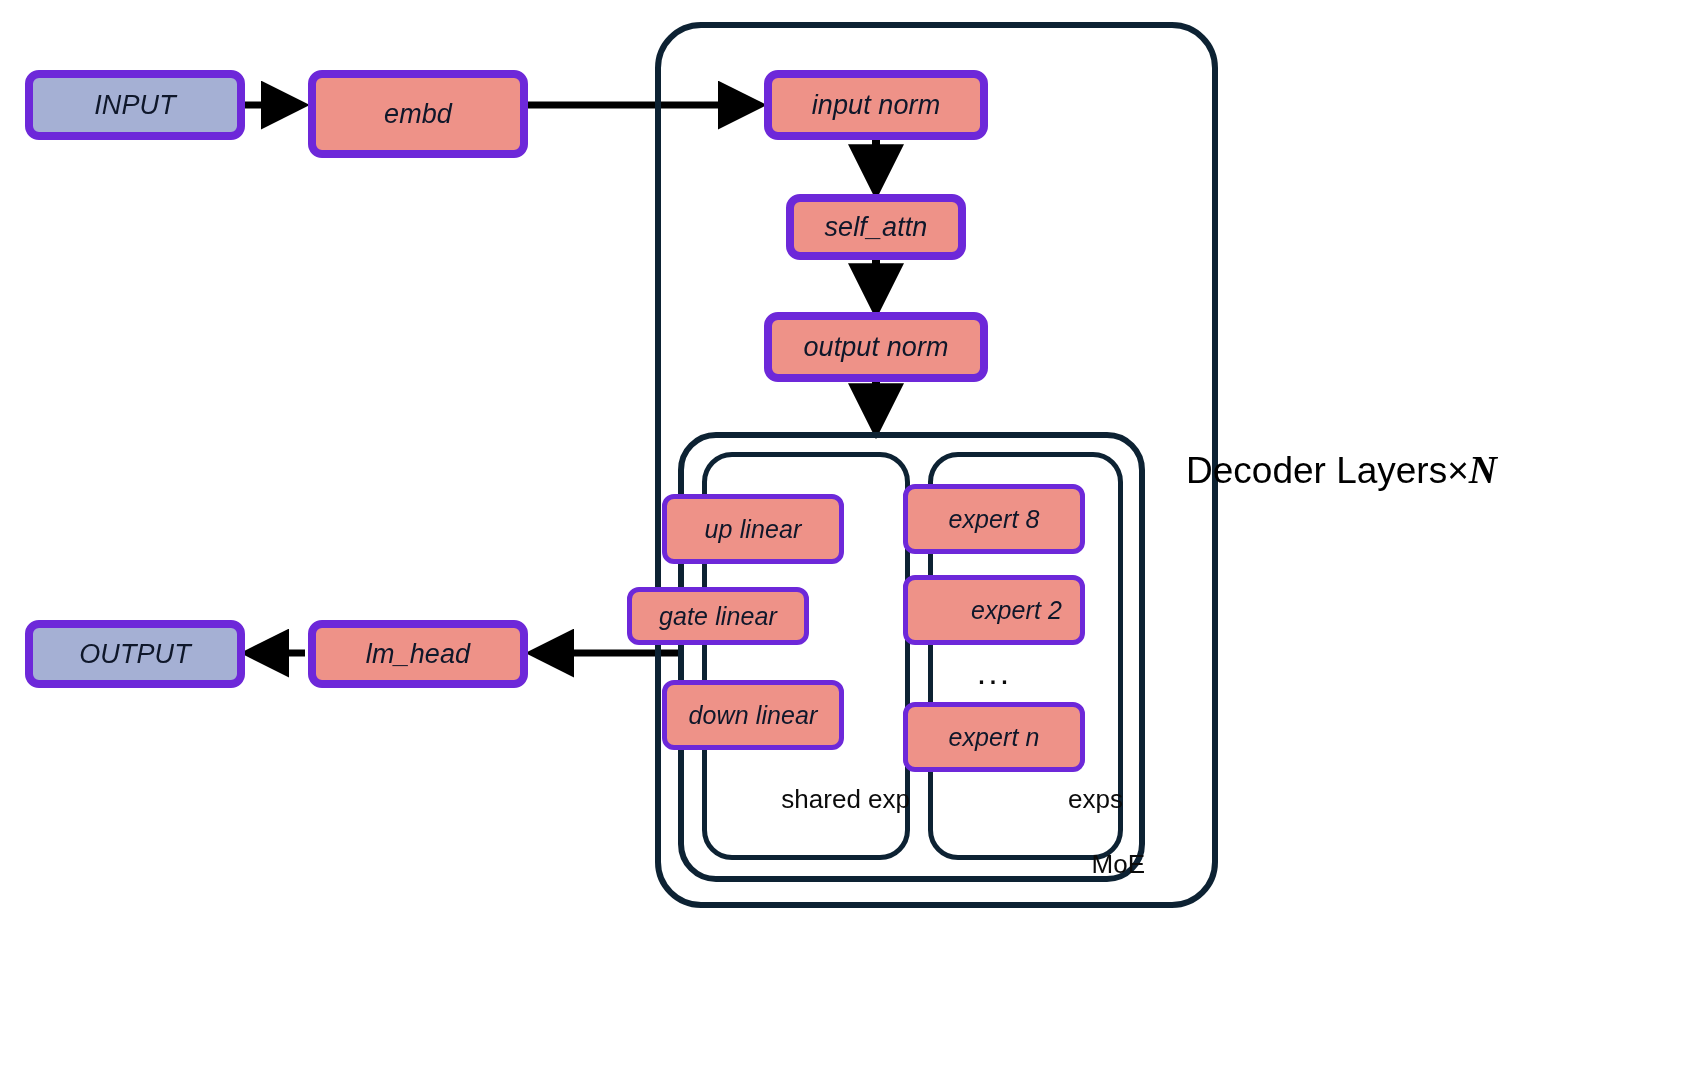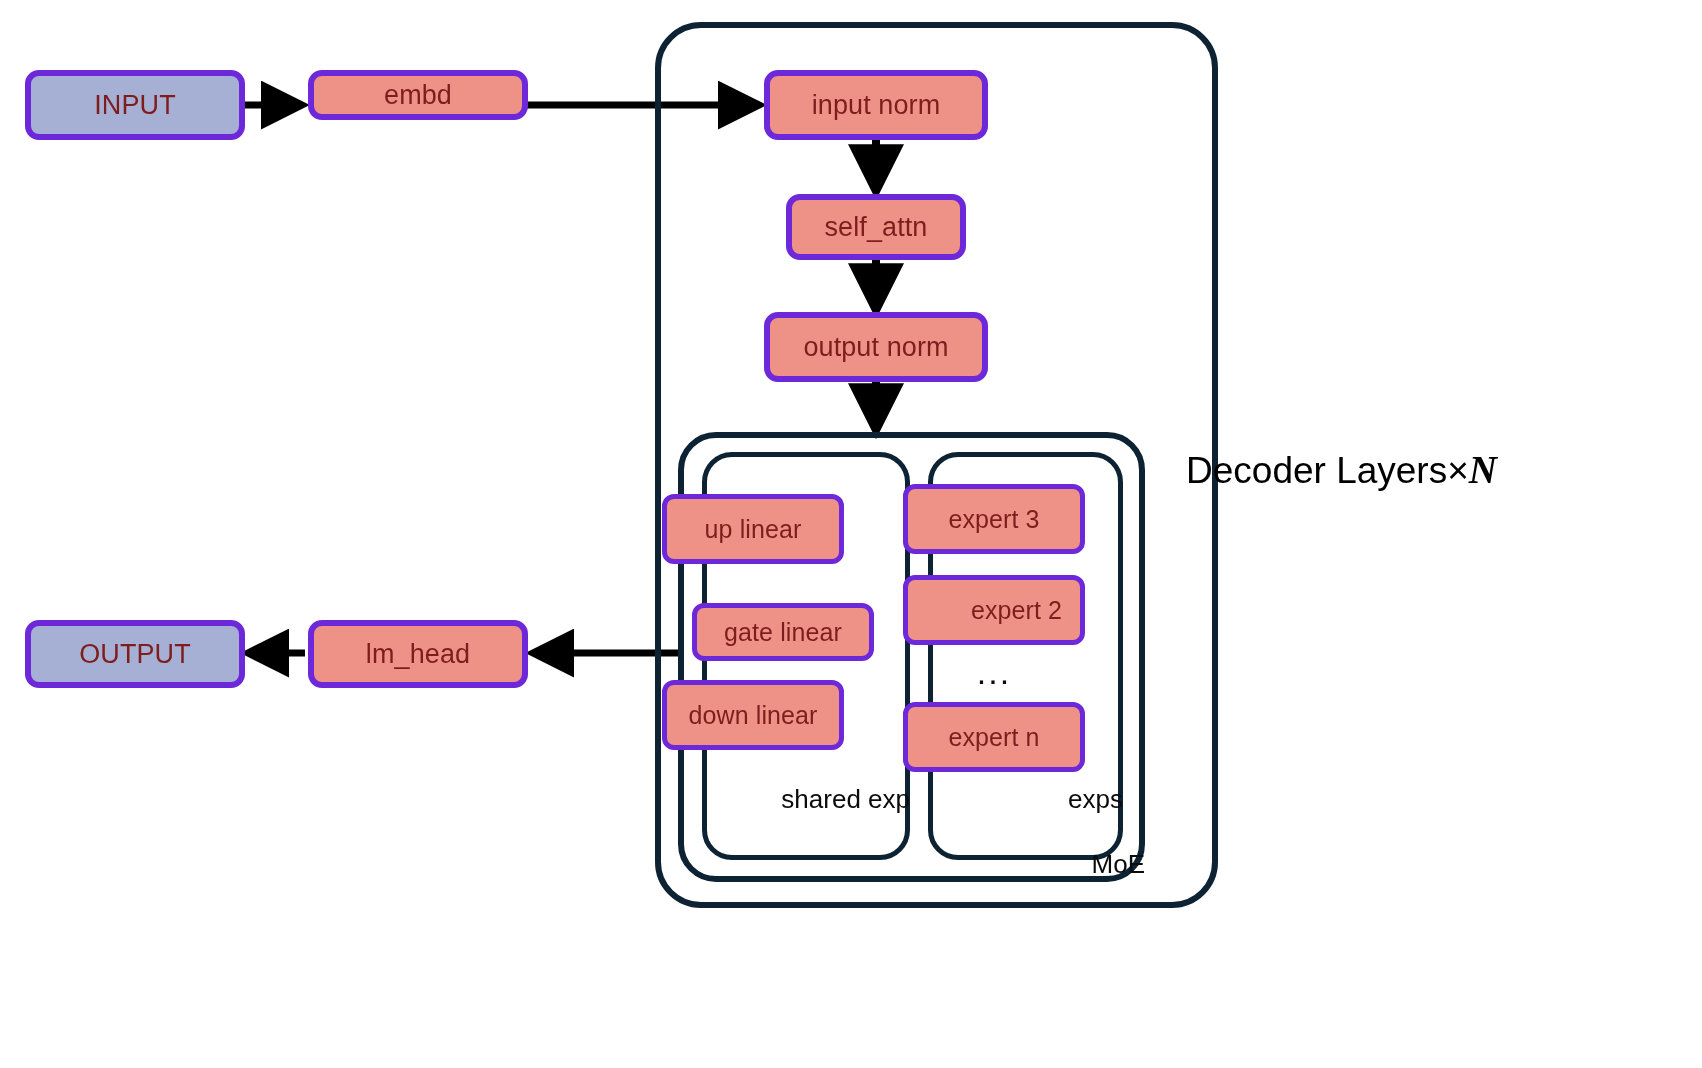--- a/index.html
+++ b/index.html
@@ -25,27 +25,28 @@
     height: 1068px;
   }
 
   
   .node {
     position: absolute;
     box-sizing: border-box;
     display: flex;
     align-items: center;
     justify-content: center;
-    color: #7f1d1d;
-    border: 6px solid #6d28d9;
+    color: #0f172a;
+    border: 8px solid #6d28d9;
     border-radius: 14px;
     font-size: 27px;
     line-height: 1;
     letter-spacing: 0.1px;
     white-space: nowrap;
+    font-style: italic;
   }
   .node.blue   { background: #a5b0d4; }
   .node.salmon { background: #ee9288; }
 
   .node.small {
     border-width: 5px;
     border-radius: 12px;
     font-size: 25px;
   }
 
@@ -124,35 +125,35 @@
   <div class="container-box decoder" style="left:655px; top:22px; width:563px; height:886px;"></div>
 
   <div class="container-box moe" style="left:678px; top:432px; width:467px; height:450px;"></div>
 
   <div class="container-box group" style="left:702px; top:452px; width:208px; height:408px;"></div>
 
   <div class="container-box group" style="left:928px; top:452px; width:195px; height:408px;"></div>
 
   <div class="node blue" style="left:25px; top:70px; width:220px; height:70px;">INPUT</div>
 
-  <div class="node salmon" style="left:308px; top:70px; width:220px; height:50px;">embd</div>
+  <div class="node salmon" style="left:308px; top:70px; width:220px; height:88px;">embd</div>
 
   <div class="node salmon" style="left:764px; top:70px; width:224px; height:70px;">input norm</div>
 
   <div class="node salmon" style="left:786px; top:194px; width:180px; height:66px;">self_attn</div>
 
   <div class="node salmon" style="left:764px; top:312px; width:224px; height:70px;">output norm</div>
 
   <div class="node salmon small" style="left:662px; top:494px; width:182px; height:70px;">up linear</div>
 
-  <div class="node salmon small" style="left:692px; top:587px; width:182px; height:58px;margin-top:16px;">gate linear</div>
+  <div class="node salmon small" style="left:627px; top:587px; width:182px; height:58px;">gate linear</div>
 
   <div class="node salmon small" style="left:662px; top:680px; width:182px; height:70px;">down linear</div>
 
-  <div class="node salmon small" style="left:903px; top:484px; width:182px; height:70px;">expert 3</div>
+  <div class="node salmon small" style="left:903px; top:484px; width:182px; height:70px;">expert 8</div>
 
   <div class="node salmon small" style="left:903px; top:575px; width:182px; height:70px;padding-left:45px;">expert 2</div>
 
   <div class="dots" style="left:903px; top:655px; width:182px;">...</div>
 
   <div class="node salmon small" style="left:903px; top:702px; width:182px; height:70px;">expert n</div>
 
   <div class="label centered" style="left:702px; top:786px; width:208px;">shared exp</div>
 
   <div class="label centered" style="left:928px; top:786px; width:195px;">exps</div>

